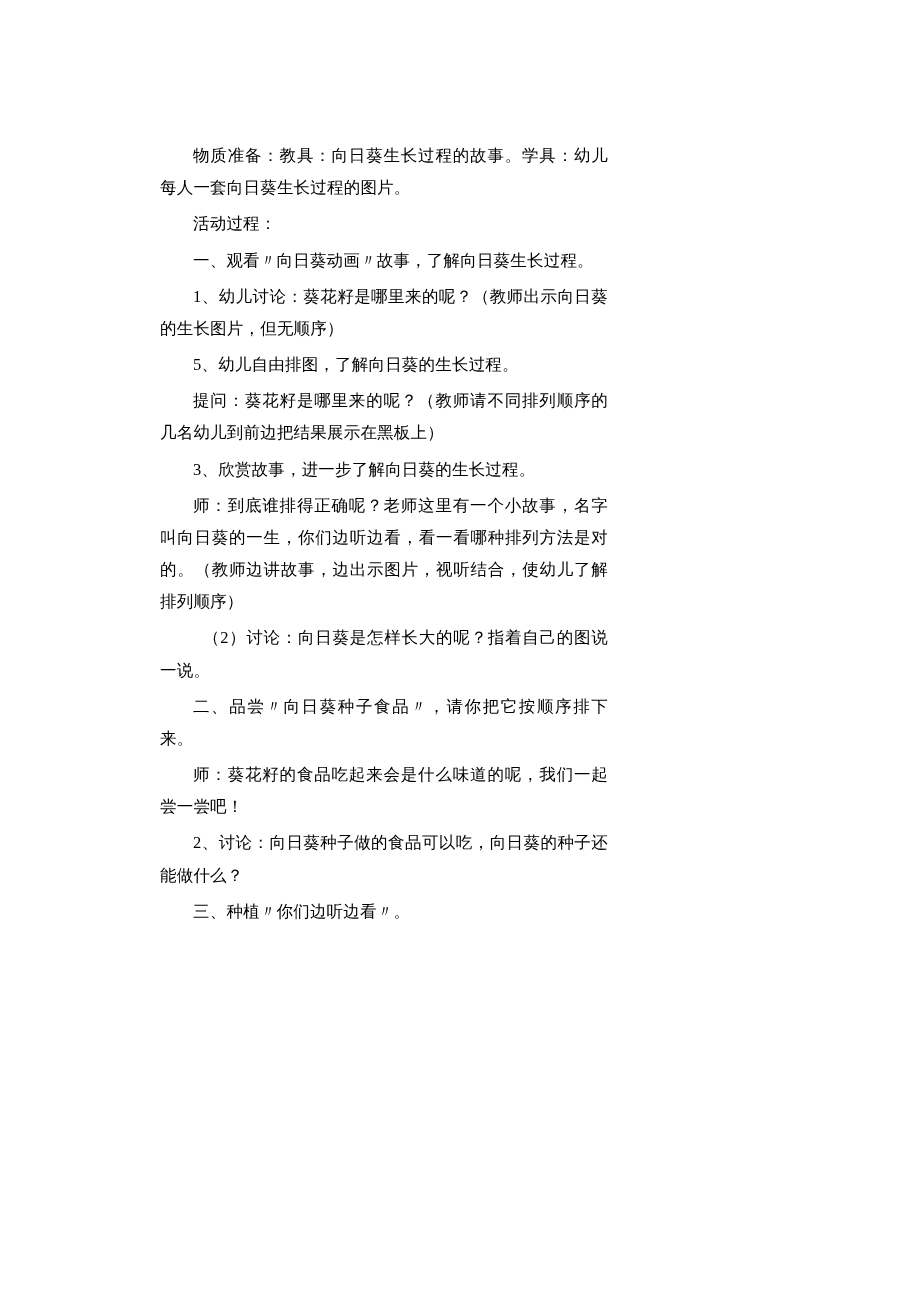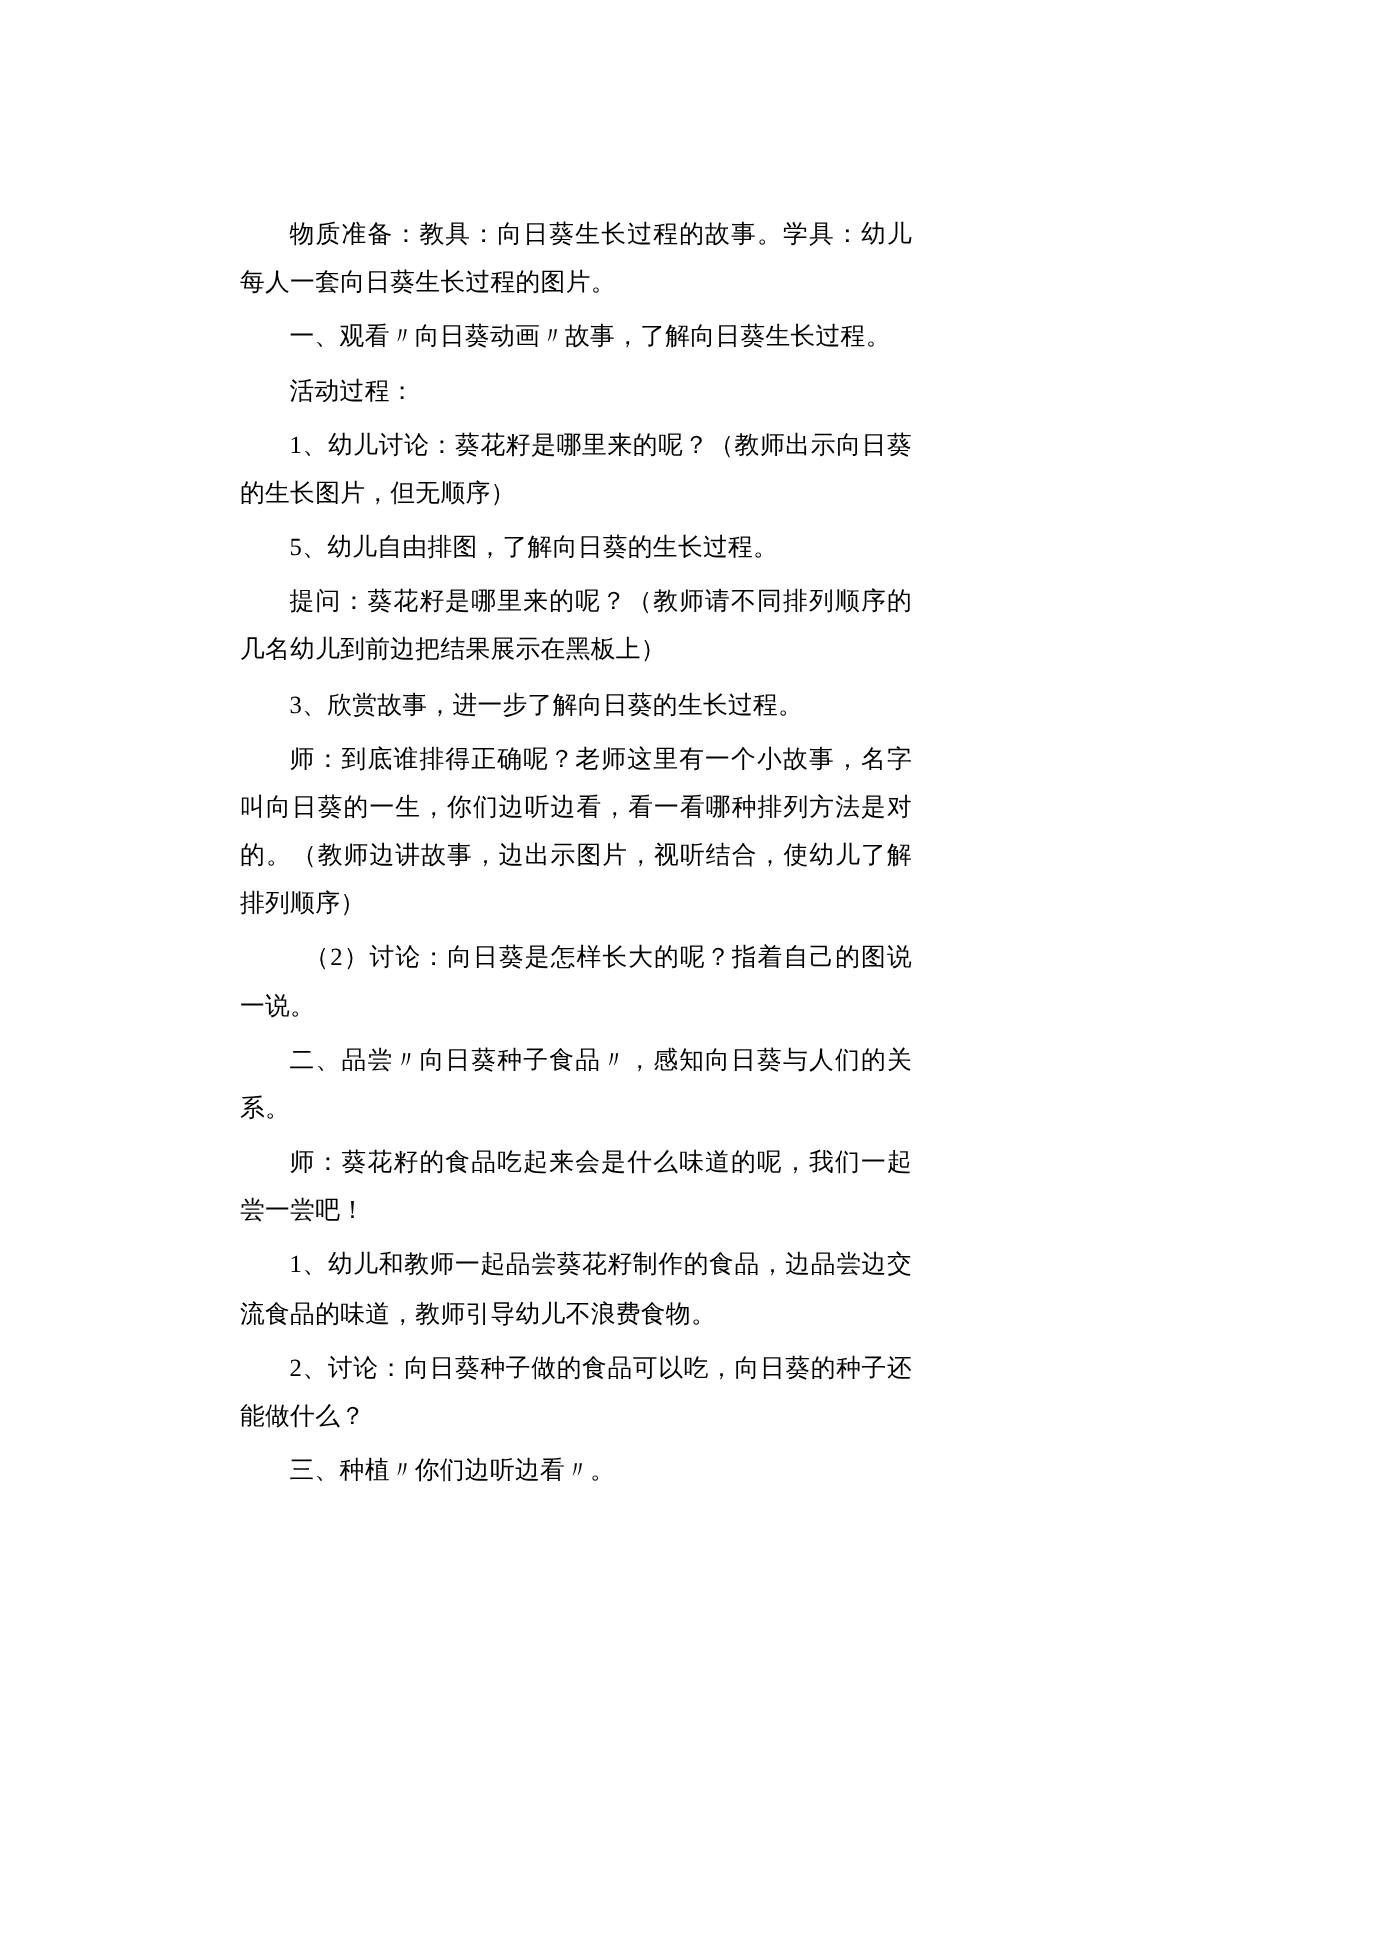--- a/index.html
+++ b/index.html
@@ -37,28 +37,27 @@
     text-indent: 2.6em;
   }
 </style>
 </head>
 <body>
 
 <div class="page">
   <div class="doc-body">
 
     <p class="para">物质准备：教具：向日葵生长过程的故事。学具：幼儿每人一套向日葵生长过程的图片。</p>
+    <p class="para">活动过程：</p>
     <p class="para">一、观看〃向日葵动画〃故事，了解向日葵生长过程。</p>
-    <p class="para">活动过程：</p>
     <p class="para">1、幼儿讨论：葵花籽是哪里来的呢？（教师出示向日葵的生长图片，但无顺序）</p>
     <p class="para">5、幼儿自由排图，了解向日葵的生长过程。</p>
     <p class="para">提问：葵花籽是哪里来的呢？（教师请不同排列顺序的几名幼儿到前边把结果展示在黑板上）</p>
     <p class="para">3、欣赏故事，进一步了解向日葵的生长过程。</p>
     <p class="para">师：到底谁排得正确呢？老师这里有一个小故事，名字叫向日葵的一生，你们边听边看，看一看哪种排列方法是对的。（教师边讲故事，边出示图片，视听结合，使幼儿了解排列顺序）</p>
     <p class="para indent-extra">（2）讨论：向日葵是怎样长大的呢？指着自己的图说一说。</p>
-    <p class="para">二、品尝〃向日葵种子食品〃，感知向日葵与人们的关系。</p>
+    <p class="para">二、品尝〃向日葵种子食品〃，请你把它按顺序排下来。</p>
     <p class="para">师：葵花籽的食品吃起来会是什么味道的呢，我们一起尝一尝吧！</p>
-    <p class="para">1、幼儿和教师一起品尝葵花籽制作的食品，边品尝边交流食品的味道，教师引导幼儿不浪费食物。</p>
     <p class="para">2、讨论：向日葵种子做的食品可以吃，向日葵的种子还能做什么？</p>
     <p class="para">三、种植〃你们边听边看〃。</p>
 
   </div>
 </div>
 
 </body></html>

